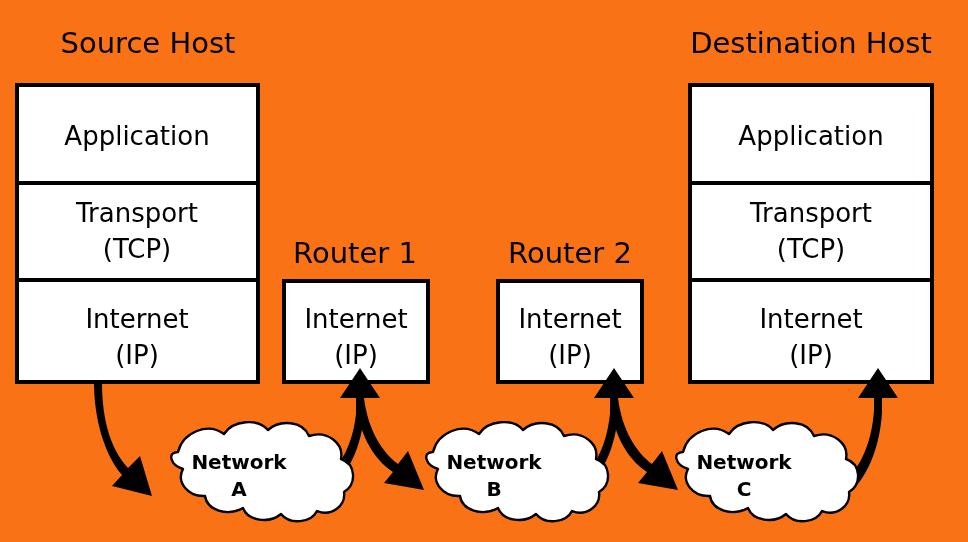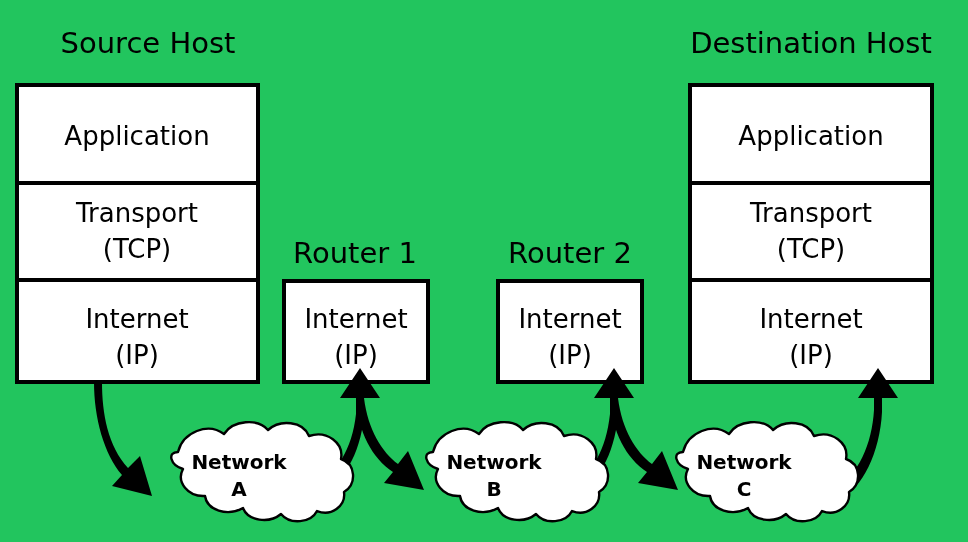--- a/index.html
+++ b/index.html
@@ -9,21 +9,21 @@
     background: #ffffff;
   }
   body {
     font-family: "DejaVu Sans", "Liberation Sans", sans-serif;
     color: #000000;
   }
   #canvas {
     position: relative;
     width: 968px;
     height: 542px;
-    background: #22c55e;
+    background: #f97316;
     overflow: hidden;
   }
   #diagram-svg {
     position: absolute;
     left: 0;
     top: 0;
     width: 968px;
     height: 542px;
   }
   .host-title {

